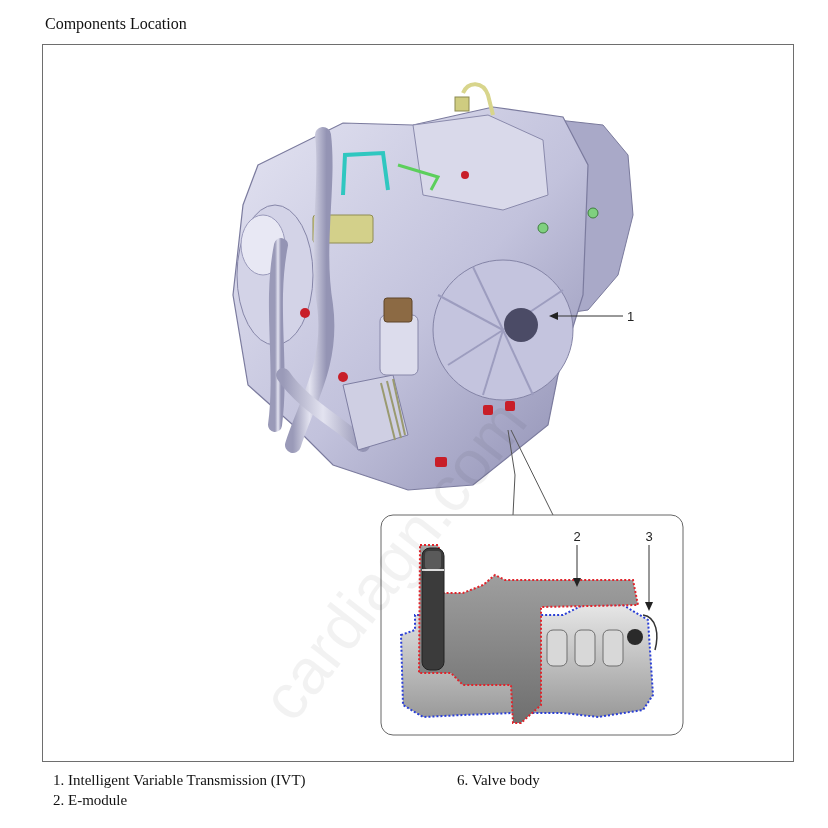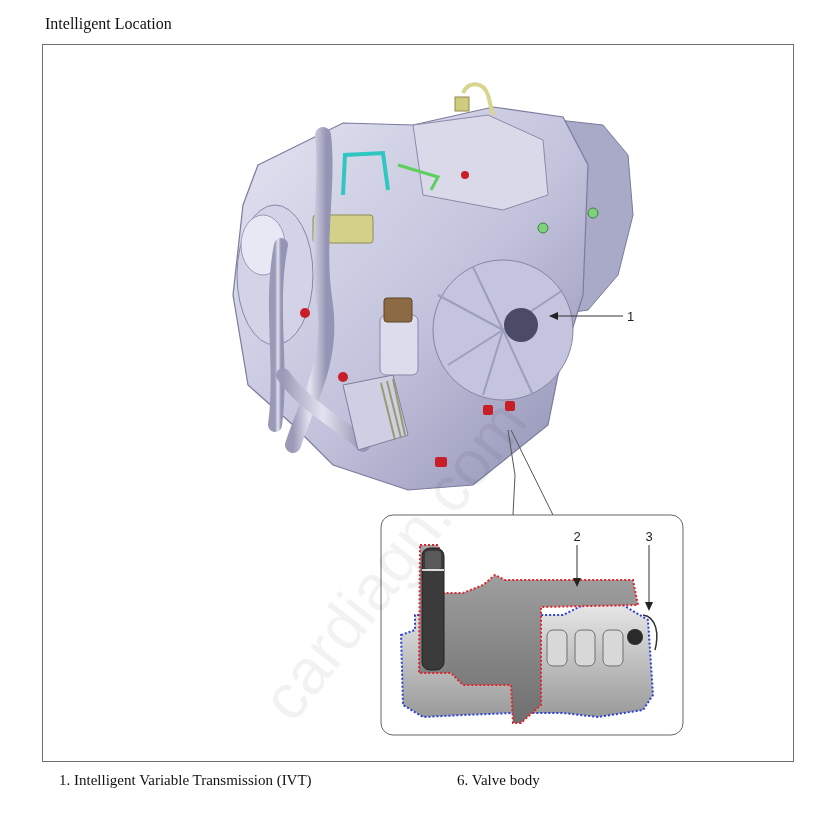--- a/index.html
+++ b/index.html
@@ -3,30 +3,30 @@
   <meta charset="utf-8">
   <style>
     html, body { margin: 0; padding: 0; background: #ffffff; }
     body { width: 828px; height: 828px; position: relative; overflow: hidden;
            font-family: "Liberation Serif", "DejaVu Serif", serif; color: #111; }
     .page-title { position: absolute; left: 45px; top: 15px; font-size: 16px; }
     .figure-frame { position: absolute; left: 42px; top: 44px; width: 752px; height: 718px;
                     border: 1px solid #6e6e6e; box-sizing: border-box; background: #fff; }
     .figure-svg { position: absolute; left: 0; top: 0; width: 750px; height: 716px; }
     .legend { position: absolute; left: 45px; top: 770px; width: 760px; font-size: 15px; line-height: 20px; }
-    .legend .col1 { position: absolute; left: 14px; top: 0; font-family: Liberation Serif, serif; }
+    .legend .col1 { position: absolute; left: 8px; top: 0; font-family: Liberation Serif, serif; }
     .legend .col2 { position: absolute; left: 412px; top: 0; }
     .legend .item { white-space: nowrap; }
     .callout { font-family: "Liberation Sans", "DejaVu Sans", sans-serif; font-size: 13px; fill: #222; }
     .watermark { font-family: "Liberation Sans", "DejaVu Sans", sans-serif; font-size: 64px; fill: #000; fill-opacity: 0.05; }
   </style>
 </head>
 <body>
 
-<div class="page-title">Intelligent Location</div>
+<div class="page-title">Components Location</div>
 
 <div class="figure-frame">
   <svg class="figure-svg" viewBox="0 0 750 716" xmlns="http://www.w3.org/2000/svg">
     <defs>
       <linearGradient id="hous" x1="0" y1="0" x2="1" y2="1">
         <stop offset="0" stop-color="#e4e4f2"></stop>
         <stop offset="0.55" stop-color="#c2c2dc"></stop>
         <stop offset="1" stop-color="#8e8eb2"></stop>
       </linearGradient>
       <linearGradient id="pipe" x1="0" y1="0" x2="1" y2="0">
@@ -146,17 +146,18 @@
       <polygon points="606,566 602,557 610,557" fill="#222"></polygon>
     </g>
 
     <text class="watermark" x="0" y="0" transform="translate(250,680) rotate(-52)">cardiagn.com</text>
   </svg>
 </div>
 
 <div class="legend">
   <div class="col1">
     <div class="item">1. Intelligent Variable Transmission (IVT)</div>
+    <div class="item">2. E-module</div>
   </div>
   <div class="col2">
     <div class="item">6. Valve body</div>
   </div>
 </div>
 
 </body></html>

